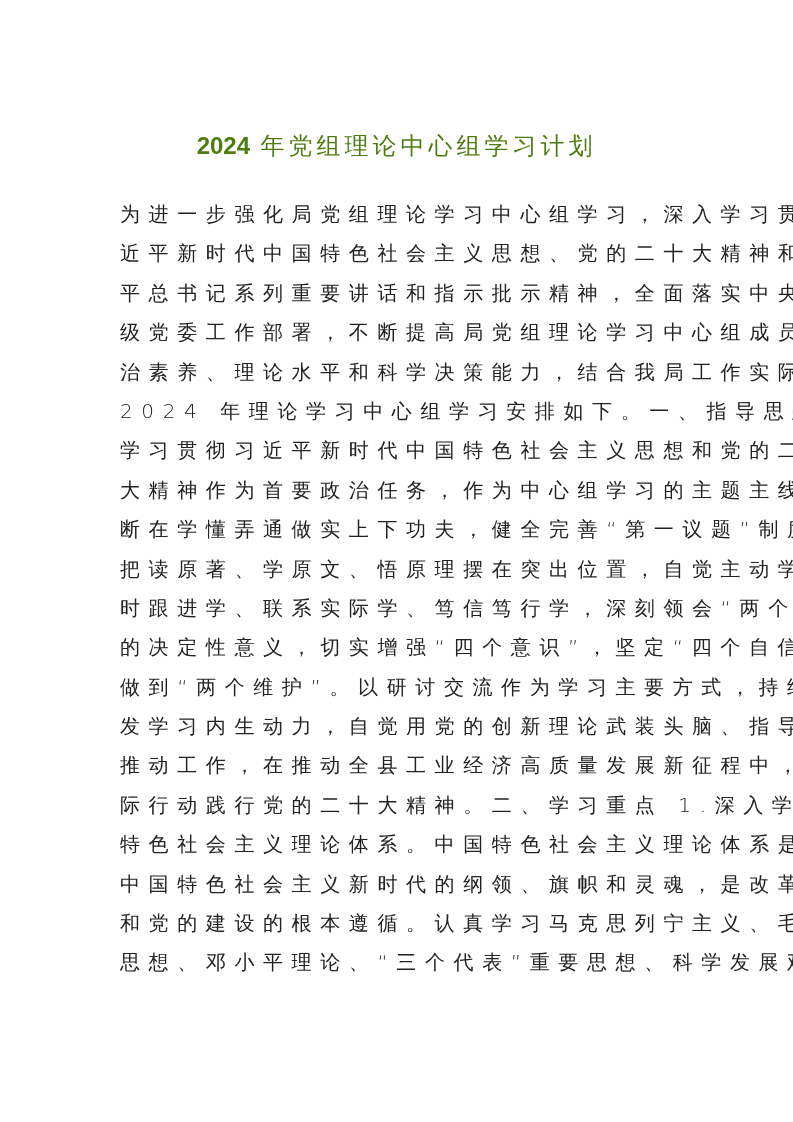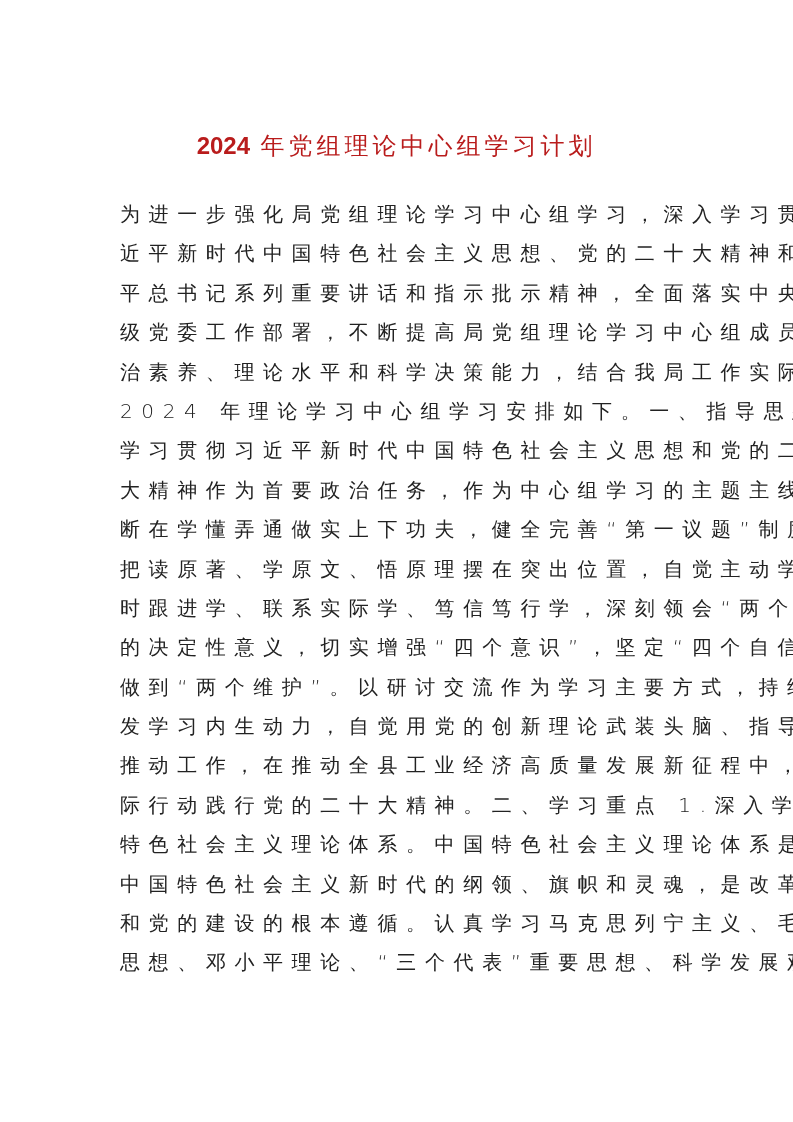--- a/index.html
+++ b/index.html
@@ -24,21 +24,21 @@
     .title {
       position: absolute;
       top: 128px;
       left: 0;
       width: 793px;
       text-align: center;
       font-family: "DejaVu Sans", sans-serif;
       font-size: 24px;
       font-weight: bold;
       letter-spacing: 2px;
-      color: #b91c1c;
+      color: #4d7c0f;
       line-height: 36px;
     }
     .title .yr {
       font-family: "Liberation Sans", sans-serif;
       font-weight: bold;
       letter-spacing: 0;
     }
     .title .rest {
       font-weight: normal;
       letter-spacing: 4px;

